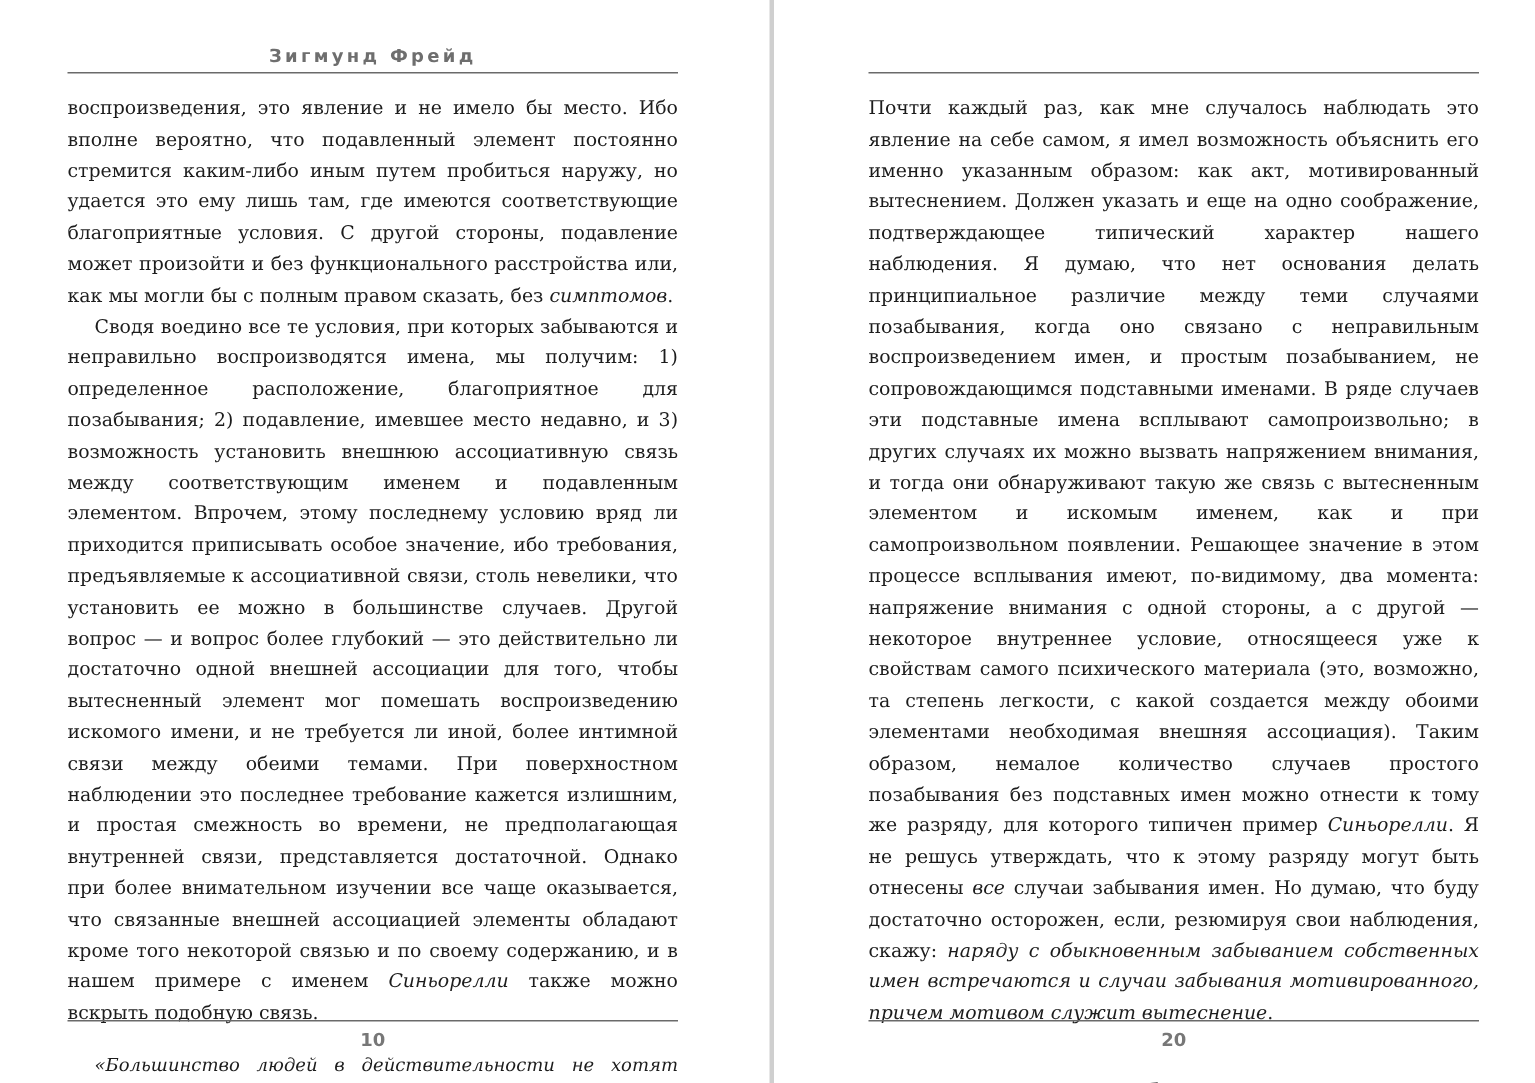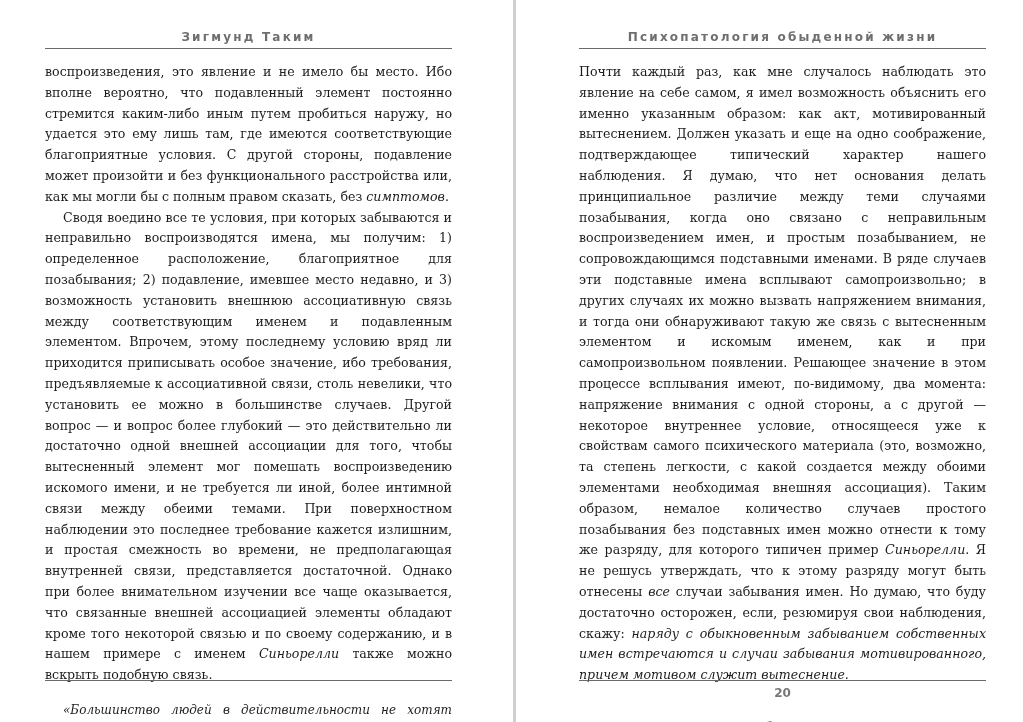--- a/index.html
+++ b/index.html
@@ -46,37 +46,37 @@
       text-align: center; font-family: "DejaVu Sans", sans-serif; font-weight: bold;
       font-size: 20px; line-height: 33px; letter-spacing: 1px; color: #111;
       margin: 28px 0 38px 0;
     }
     .chapter-title span { display: block; }
   </style>
 </head>
 <body>
 
 <div class="page page-left">
-  <div class="running-head">Зигмунд Таким</div>
+  <div class="running-head">Зигмунд Фрейд</div>
   <div class="head-rule"></div>
   <div class="text-block">
     <p><span>воспроизведения, это явление и не имело бы место. Ибо вполне вероятно, что подавленный элемент постоянно стремится каким-либо иным путем пробиться наружу, но удается это ему лишь там, где имеются соответствующие благоприятные условия. С другой стороны, подавление может произойти и без функционального расстройства или, как мы могли бы с полным правом сказать, без </span><em>симптомов</em><span>.</span></p>
     <p class="indent"><span>Сводя воедино все те условия, при которых забываются и неправильно воспроизводятся имена, мы получим: 1) определенное расположение, благоприятное для позабывания; 2) подавление, имевшее место недавно, и 3) возможность установить внешнюю ассоциативную связь между соответствующим именем и подавленным элементом. Впрочем, этому последнему условию вряд ли приходится приписывать особое значение, ибо требования, предъявляемые к ассоциативной связи, столь невелики, что установить ее можно в большинстве случаев. Другой вопрос — и вопрос более глубокий — это действительно ли достаточно одной внешней ассоциации для того, чтобы вытесненный элемент мог помешать воспроизведению искомого имени, и не требуется ли иной, более интимной связи между обеими темами. При поверхностном наблюдении это последнее требование кажется излишним, и простая смежность во времени, не предполагающая внутренней связи, представляется достаточной. Однако при более внимательном изучении все чаще оказывается, что связанные внешней ассоциацией элементы обладают кроме того некоторой связью и по своему содержанию, и в нашем примере с именем </span><em>Синьорелли</em><span> также можно вскрыть подобную связь.</span></p>
     <div class="epigraph">
       <p class="first">«Большинство людей в действительности не хотят свободы, потому что она предполагает ответственность, а ответственность большинство людей страшит»</p>
     </div>
 
   </div>
   <div class="foot-rule"></div>
+  <div class="folio">10</div>
 </div>
 
 <div class="spine"></div>
 
 <div class="page page-right">
-  <div class="running-head">Психопатология обыденной жизни</div>
   <div class="head-rule"></div>
   <div class="text-block">
     <p><span>Почти каждый раз, как мне случалось наблюдать это явление на себе самом, я имел возможность объяснить его именно указанным образом: как акт, мотивированный вытеснением. Должен указать и еще на одно соображение, подтверждающее типический характер нашего наблюдения. Я думаю, что нет основания делать принципиальное различие между теми случаями позабывания, когда оно связано с неправильным воспроизведением имен, и простым позабыванием, не сопровождающимся подставными именами. В ряде случаев эти подставные имена всплывают самопроизвольно; в других случаях их можно вызвать напряжением внимания, и тогда они обнаруживают такую же связь с вытесненным элементом и искомым именем, как и при самопроизвольном появлении. Решающее значение в этом процессе всплывания имеют, по-видимому, два момента: напряжение внимания с одной стороны, а с другой — некоторое внутреннее условие, относящееся уже к свойствам самого психического материала (это, возможно, та степень легкости, с какой создается между обоими элементами необходимая внешняя ассоциация). Таким образом, немалое количество случаев простого позабывания без подставных имен можно отнести к тому же разряду, для которого типичен пример </span><em>Синьорелли</em><span>. Я не решусь утверждать, что к этому разряду могут быть отнесены </span><em>все</em><span> случаи забывания имен. Но думаю, что буду достаточно осторожен, если, резюмируя свои наблюдения, скажу: </span><em>наряду с обыкновенным забыванием собственных имен встречаются и случаи забывания мотивированного, причем мотивом служит вытеснение</em><span>.</span></p>
     <div class="chapter-title">
       <span>II. Забывание</span>
 
     </div>
 
   </div>
   <div class="foot-rule"></div>

